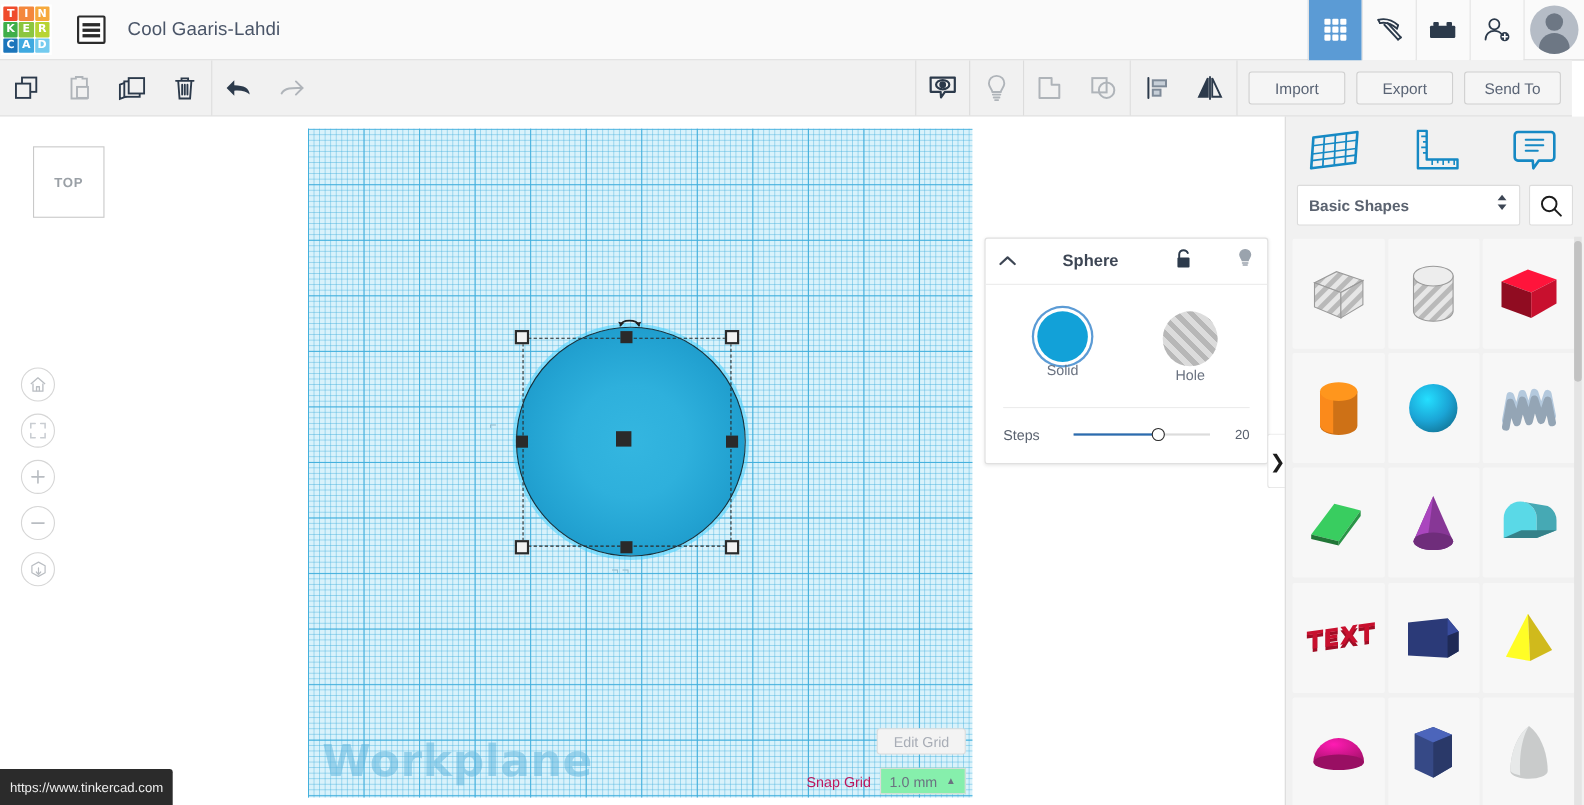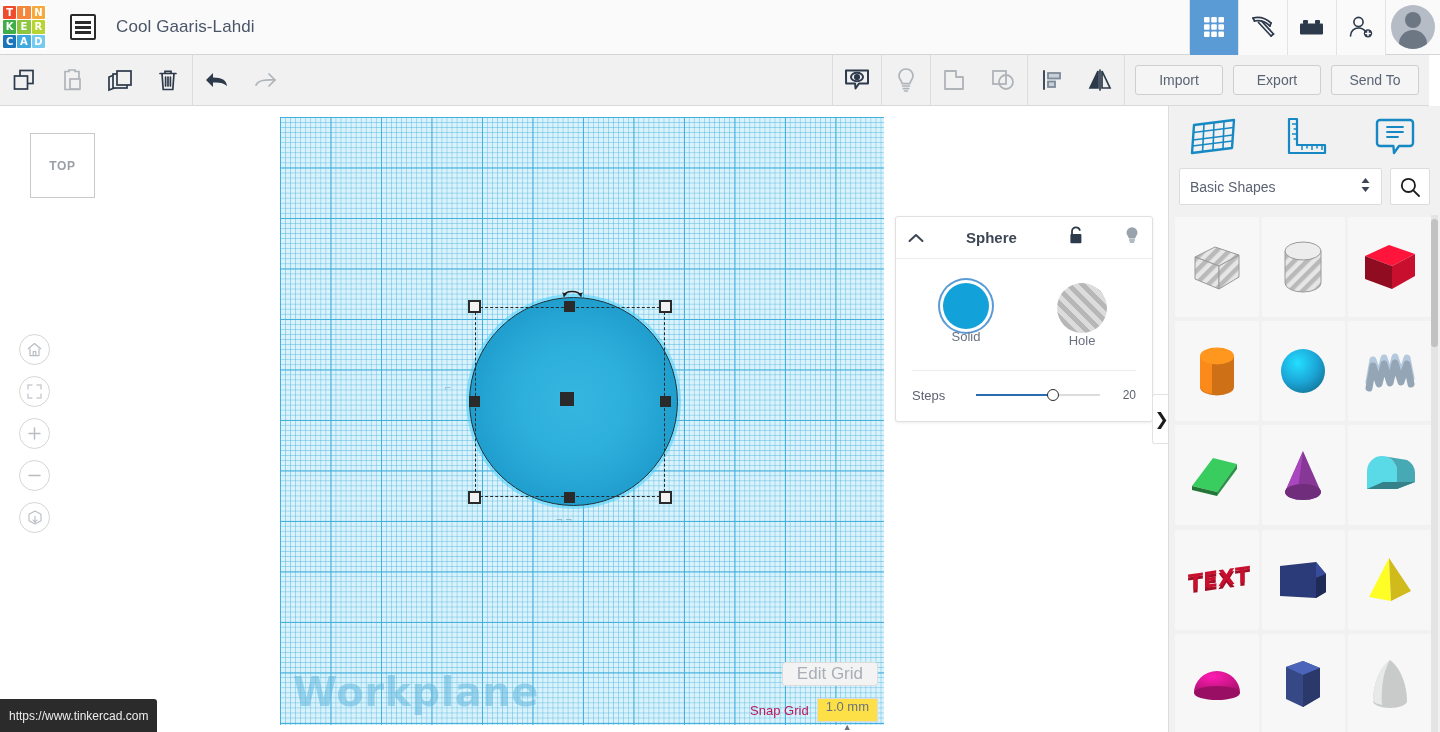--- a/index.html
+++ b/index.html
@@ -178,28 +178,28 @@
     margin-left: -6px; border-radius: 50%; background: #ffffff; border: 1.5px solid #2a2a2a;
     cursor: pointer;
   }
   .steps-val { width: 30px; text-align: right; font-size: 12px; color: #5b6370; }
 
   
   .gridctl { position: absolute; right: 290px; bottom: 10px; text-align: right; }
   .edit-grid {
     display: inline-flex; align-items: center; justify-content: center;
     height: 24px; padding: 0 14px; border: 1px solid #dcdcdc; border-radius: 3px;
-    background: #f3f3f3; color: #a8adb6; font-size: 17px; cursor: pointer;
+    background: #f3f3f3; color: #a8adb6; font-size: 13px; cursor: pointer;
   }
   .snap-row { display: flex; align-items: center; justify-content: flex-end; margin-top: 12px; }
   .snap-lbl { font-size: 13px; color: #be185d; margin-right: 8px; }
   .snap-sel {
     height: 24px; padding: 0 8px; border: 1px solid #dcdcdc; border-radius: 0;
-    background: #fde047; color: #6a7280; font-size: 13px;
-    display: flex; align-items: center; gap: 8px; cursor: pointer; flex-direction: column;
+    background: #86efac; color: #6a7280; font-size: 13px;
+    display: flex; align-items: center; gap: 8px; cursor: pointer;
   }
 
   
   .collapse {
     position: absolute; left: 1152px; top: 394px; width: 18px; height: 50px;
     background: #ffffff; border: 1px solid #e2e2e2; border-right: none;
     border-radius: 3px 0 0 3px;
     display: flex; align-items: center; justify-content: center;
     font-size: 17px; color: #1c1c1c; cursor: pointer;
   }
@@ -212,21 +212,21 @@
   .shape-tabs { display: flex; height: 62px; align-items: center; }
   .shape-tab {
     flex: 1; display: flex; align-items: center; justify-content: center;
     height: 62px; cursor: pointer;
   }
   .shape-controls { display: flex; align-items: center; padding: 0 10px 10px; gap: 8px; }
   .select-box {
     flex: 1; height: 37px; background: #ffffff; border: 1px solid #dcdcdc; border-radius: 2px;
     display: flex; align-items: center; padding: 0 10px; cursor: pointer;
   }
-  .select-label { flex: 1; font-size: 14px; color: #5b6370; }
+  .select-label { flex: 1; font-size: 14px; color: #5b6370; font-weight: bold; }
   .search-btn {
     width: 40px; height: 37px; background: #ffffff; border: 1px solid #dcdcdc;
     border-radius: 2px; display: flex; align-items: center; justify-content: center;
     cursor: pointer;
   }
   .shape-grid {
     position: relative; padding: 2px 8px 0 6px; height: 520px; overflow: hidden;
     display: grid; grid-template-columns: repeat(3, 1fr); gap: 3px;
   }
   .shape-cell {

